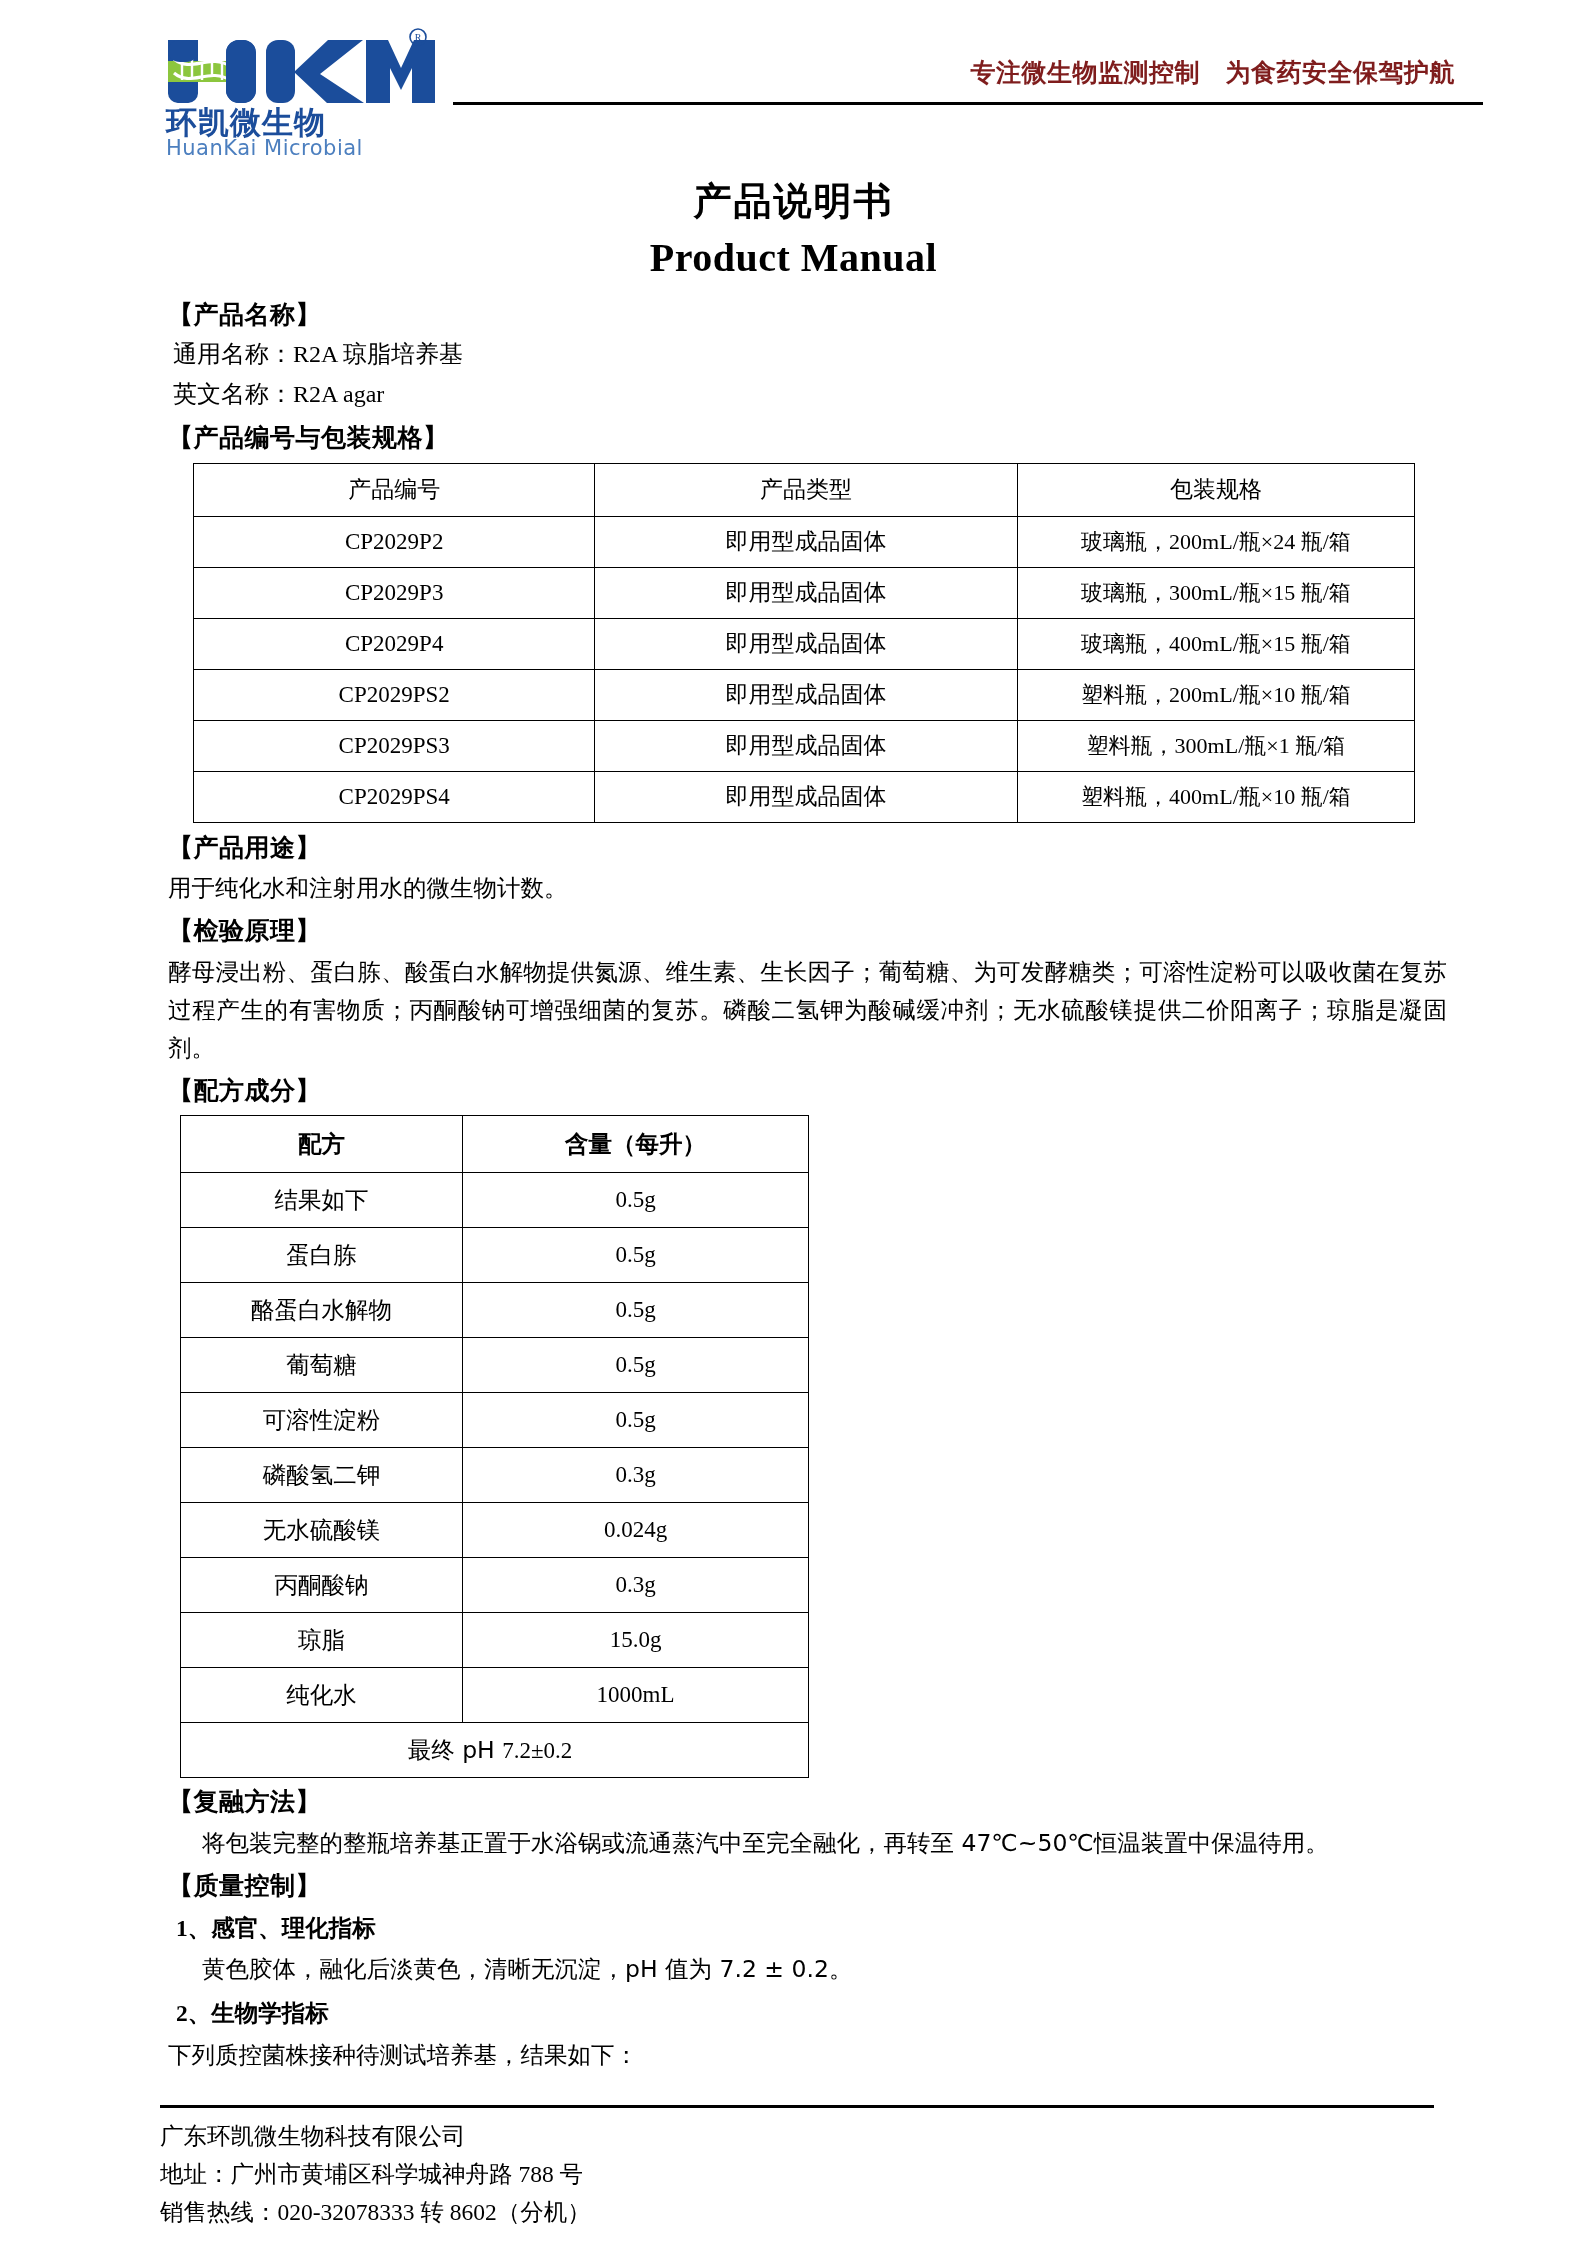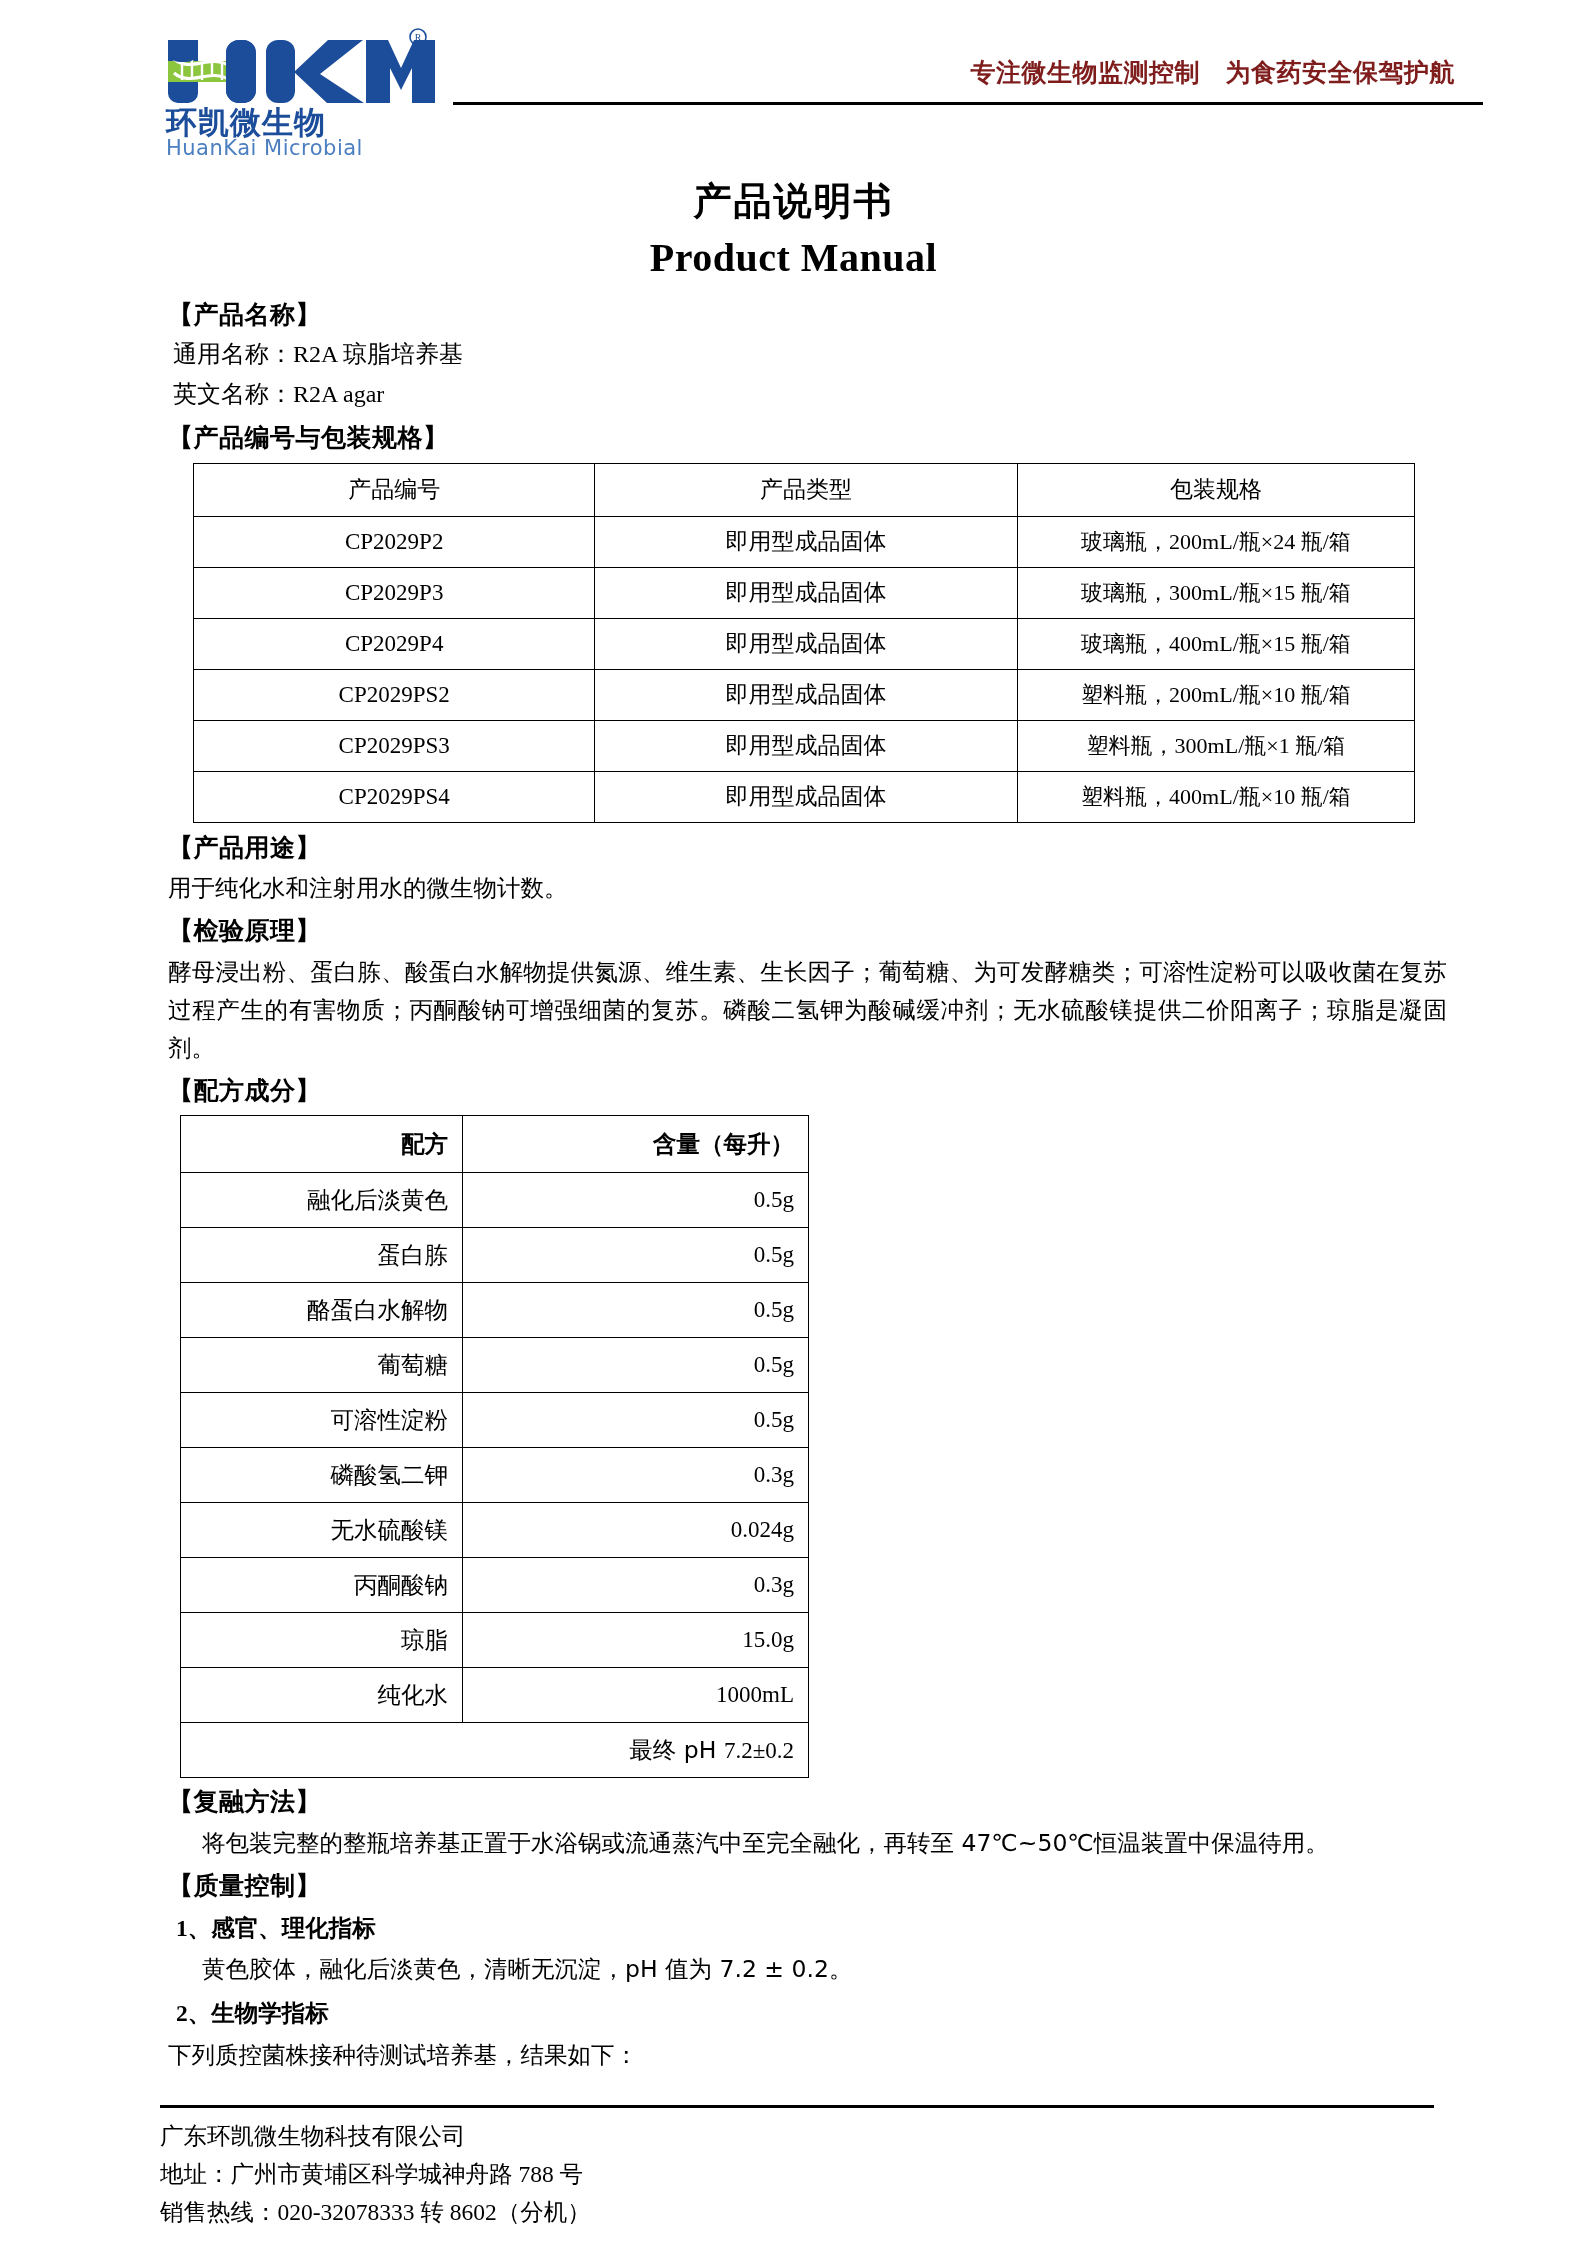--- a/index.html
+++ b/index.html
@@ -165,21 +165,21 @@
     font-size: 22px;
   }
 
   
   table.formula {
     width: 628px;
     margin: 6px 0 4px 12px;
   }
   table.formula th, table.formula td {
     border: 1.5px solid #000;
-    text-align: right;
+    text-align: center;
     vertical-align: middle;
     height: 50px;
     padding: 2px 14px;
   }
   table.formula th {
     font-family: "DejaVu Sans", "Liberation Sans", sans-serif;
     font-weight: 700;
     font-size: 23.5px;
     height: 52px;
   }
@@ -341,21 +341,21 @@
         <col style="width:346px">
       </colgroup>
       <thead>
         <tr>
           <th>配方</th>
           <th>含量（每升）</th>
         </tr>
       </thead>
       <tbody>
         <tr>
-          <td class="name">融化后淡黄色</td>
+          <td class="name">结果如下</td>
           <td class="amt">0.5g</td>
         </tr>
         <tr>
           <td class="name">蛋白胨</td>
           <td class="amt">0.5g</td>
         </tr>
         <tr>
           <td class="name">酪蛋白水解物</td>
           <td class="amt">0.5g</td>
         </tr>

